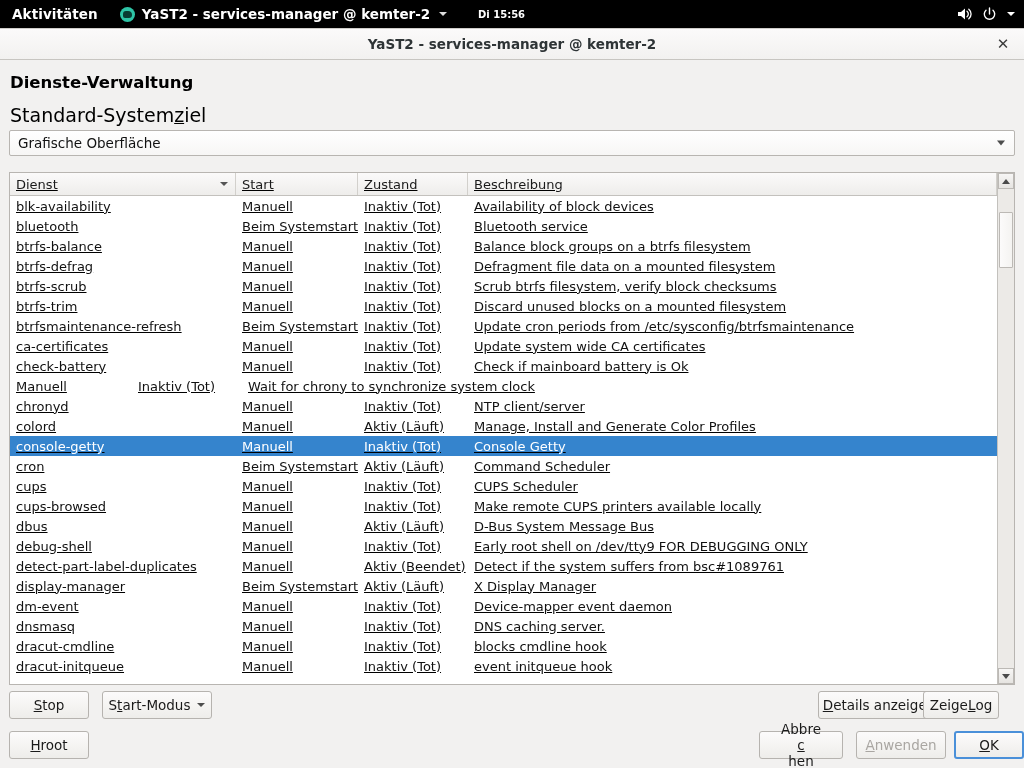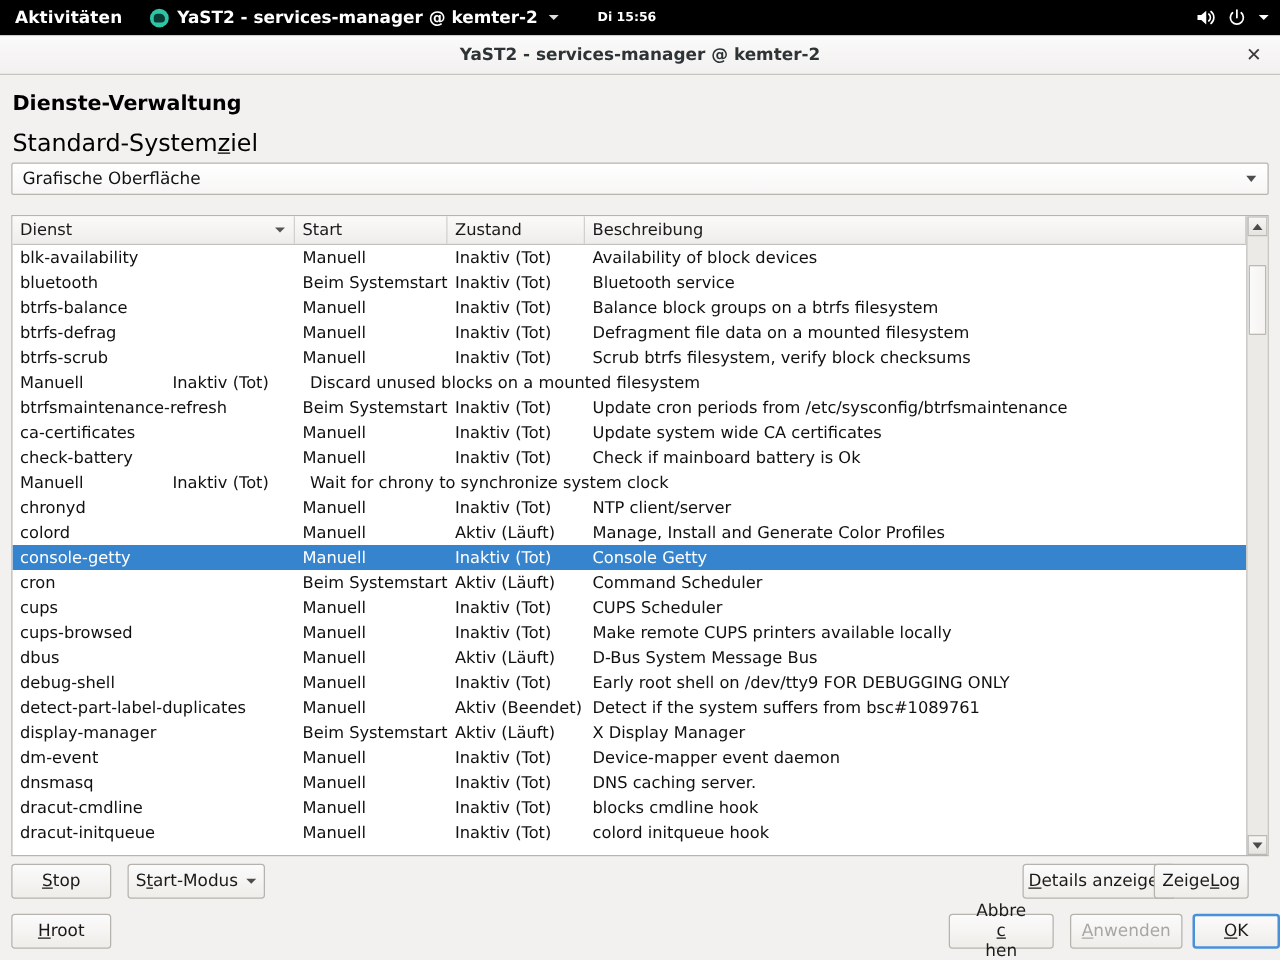--- a/index.html
+++ b/index.html
@@ -127,20 +127,21 @@
 
   
   #tablewrap {
     position: relative;
     margin: 16px 1px 0 1px;
     height: 513px;
     border: 1px solid #b8b5b1;
     background: #ffffff;
     display: flex;
     overflow: hidden;
+    text-decoration: underline;
   }
   #tablemain { flex: 1 1 auto; position: relative; overflow: hidden; }
   #thead {
     display: flex;
     height: 23px;
     background: linear-gradient(to bottom, #fbfafa 0%, #eeedeb 100%);
     border-bottom: 1px solid #c3c1bd;
     font-size: 13px;
     color: #1a1a1a;
   }
@@ -338,20 +339,21 @@
               <div class="cell c-state">Inaktiv (Tot)</div>
               <div class="cell c-desc">Defragment file data on a mounted filesystem</div>
             </div>
             <div class="row">
               <div class="cell c-name">btrfs-scrub</div>
               <div class="cell c-start">Manuell</div>
               <div class="cell c-state">Inaktiv (Tot)</div>
               <div class="cell c-desc">Scrub btrfs filesystem, verify block checksums</div>
             </div>
             <div class="row">
+              <div class="cell c-name">btrfs-trim</div>
               <div class="cell c-start">Manuell</div>
               <div class="cell c-state">Inaktiv (Tot)</div>
               <div class="cell c-desc">Discard unused blocks on a mounted filesystem</div>
             </div>
             <div class="row">
               <div class="cell c-name">btrfsmaintenance-refresh</div>
               <div class="cell c-start">Beim Systemstart</div>
               <div class="cell c-state">Inaktiv (Tot)</div>
               <div class="cell c-desc">Update cron periods from /etc/sysconfig/btrfsmaintenance</div>
             </div>
@@ -447,21 +449,21 @@
             <div class="row">
               <div class="cell c-name">dracut-cmdline</div>
               <div class="cell c-start">Manuell</div>
               <div class="cell c-state">Inaktiv (Tot)</div>
               <div class="cell c-desc">blocks cmdline hook</div>
             </div>
             <div class="row">
               <div class="cell c-name">dracut-initqueue</div>
               <div class="cell c-start">Manuell</div>
               <div class="cell c-state">Inaktiv (Tot)</div>
-              <div class="cell c-desc">colord initqueue hook</div>
+              <div class="cell c-desc">event initqueue hook</div>
             </div>
           </div>
       </div>
 
       <div id="vscroll">
         <div class="sbtn up">
             <span class="tri-up"></span>
           </div>
         <div class="thumb"></div>
         <div class="sbtn down">

